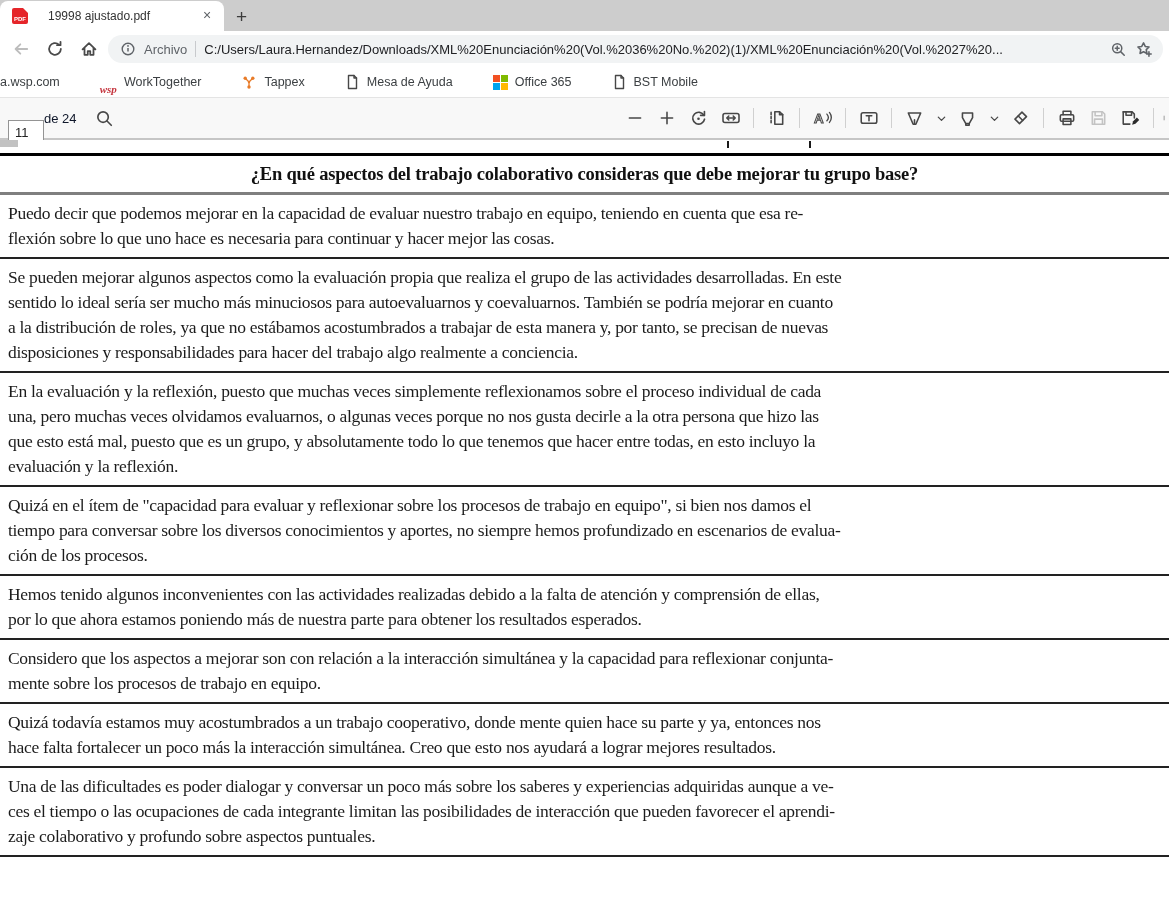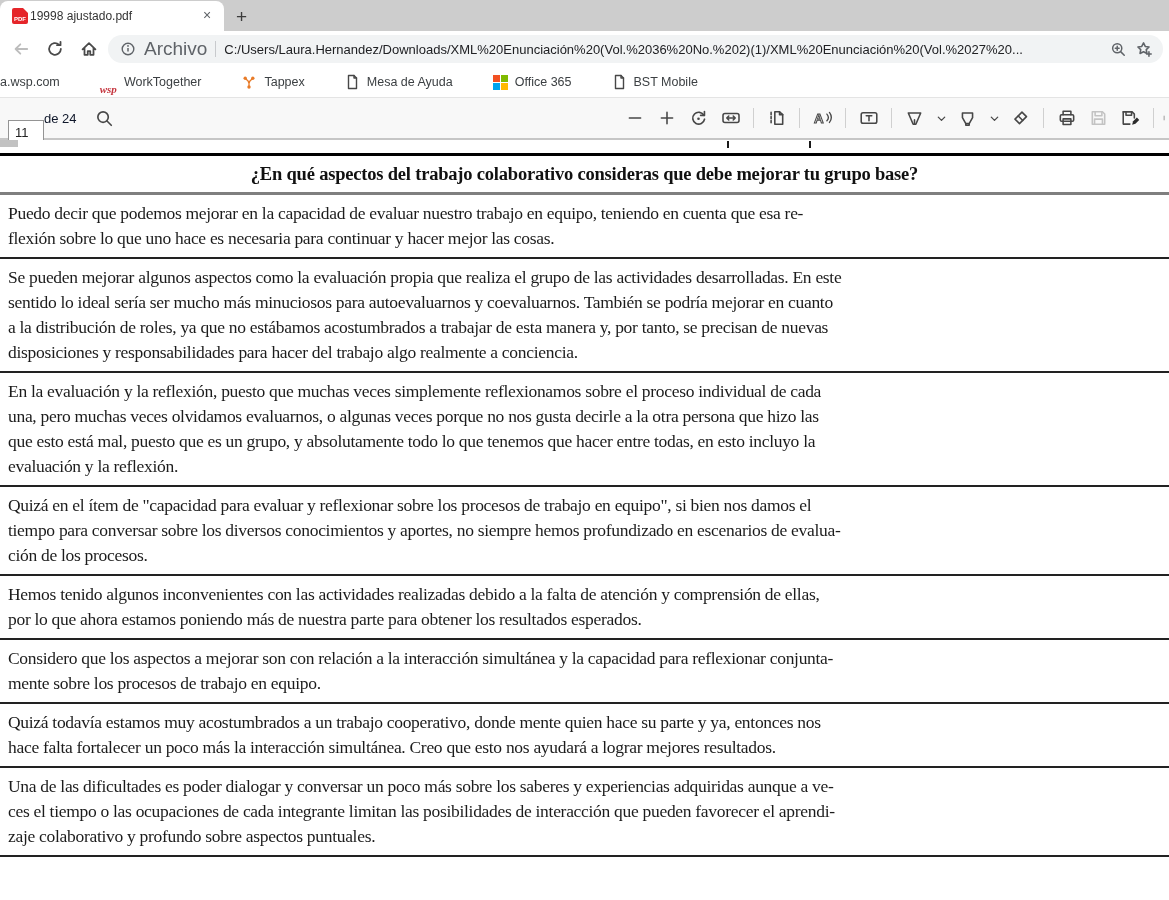--- a/index.html
+++ b/index.html
@@ -3,40 +3,40 @@
 <meta charset="utf-8">
 <style>
   * { margin:0; padding:0; box-sizing:border-box; }
   html,body { width:1169px; height:900px; overflow:hidden; background:#fff;
               font-family:"Liberation Sans", sans-serif; }
   .browser { width:1169px; height:900px; display:flex; flex-direction:column; }
 
   
   .tabstrip { height:31px; background:#cdcdcd; display:flex; align-items:flex-end; flex:0 0 auto; }
   .tab { width:224px; height:30px; background:#fff; border-radius:8px 8px 0 0;
-         display:flex; align-items:center; padding:0 8px 0 12px; gap:2px; }
+         display:flex; align-items:center; padding:0 8px 0 12px; gap:20px; }
   .pdf-badge { width:16px; height:16px; background:#e5252a; border-radius:2px; position:relative;
                color:#fff; font-size:6px; font-weight:bold; display:flex; align-items:flex-end;
                justify-content:center; padding-bottom:2px; flex:0 0 auto; }
   .pdf-badge::after { content:""; position:absolute; top:0; right:0; border-style:solid;
                       border-width:0 5px 5px 0; border-color:#fff #fff transparent transparent; }
   .tab-title { font-size:12px; color:#333; white-space:nowrap; overflow:hidden;
                text-overflow:ellipsis; flex:1; }
   .tab-close { font-size:14px; color:#5f6368; width:18px; height:18px; line-height:17px;
                text-align:center; border-radius:3px; cursor:pointer; flex:0 0 auto; }
   .newtab { font-size:19px; color:#3c3c3c; margin:0 0 4px 12px; cursor:pointer; line-height:20px; }
 
   
   .addressbar { height:36px; background:#fff; display:flex; align-items:center; flex:0 0 auto;
                 padding:0 6px; gap:4px; }
   .navbtn { width:30px; height:30px; display:flex; align-items:center; justify-content:center;
             border-radius:4px; flex:0 0 auto; }
   .omnibox { flex:1; height:28px; background:#f1f3f4; border-radius:14px; display:flex;
              align-items:center; padding:0 10px 0 12px; gap:8px; min-width:0; }
-  .scheme { font-size:19px; color:#5f6368; flex:0 0 auto; }
+  .scheme { font-size:13px; color:#5f6368; flex:0 0 auto; }
   .omni-div { width:1px; height:16px; background:#c8cacd; flex:0 0 auto; }
   .url { font-size:13px; color:#202124; white-space:nowrap; overflow:hidden; flex:1; min-width:0; }
   .omni-ico { flex:0 0 auto; display:flex; align-items:center; }
 
   
   .bookmarks { height:31px; background:#fff; display:flex; align-items:center; gap:40px;
                padding:0 4px 0 0; border-bottom:1px solid #e4e4e4; flex:0 0 auto; }
   .bm { display:flex; align-items:center; gap:7px; cursor:pointer; }
   .bm-label { font-size:12.5px; color:#3c4043; white-space:nowrap; }
   .wsp-logo { color:#c5353e; font:italic bold 11px "Liberation Serif", serif;margin-top:13px; }

